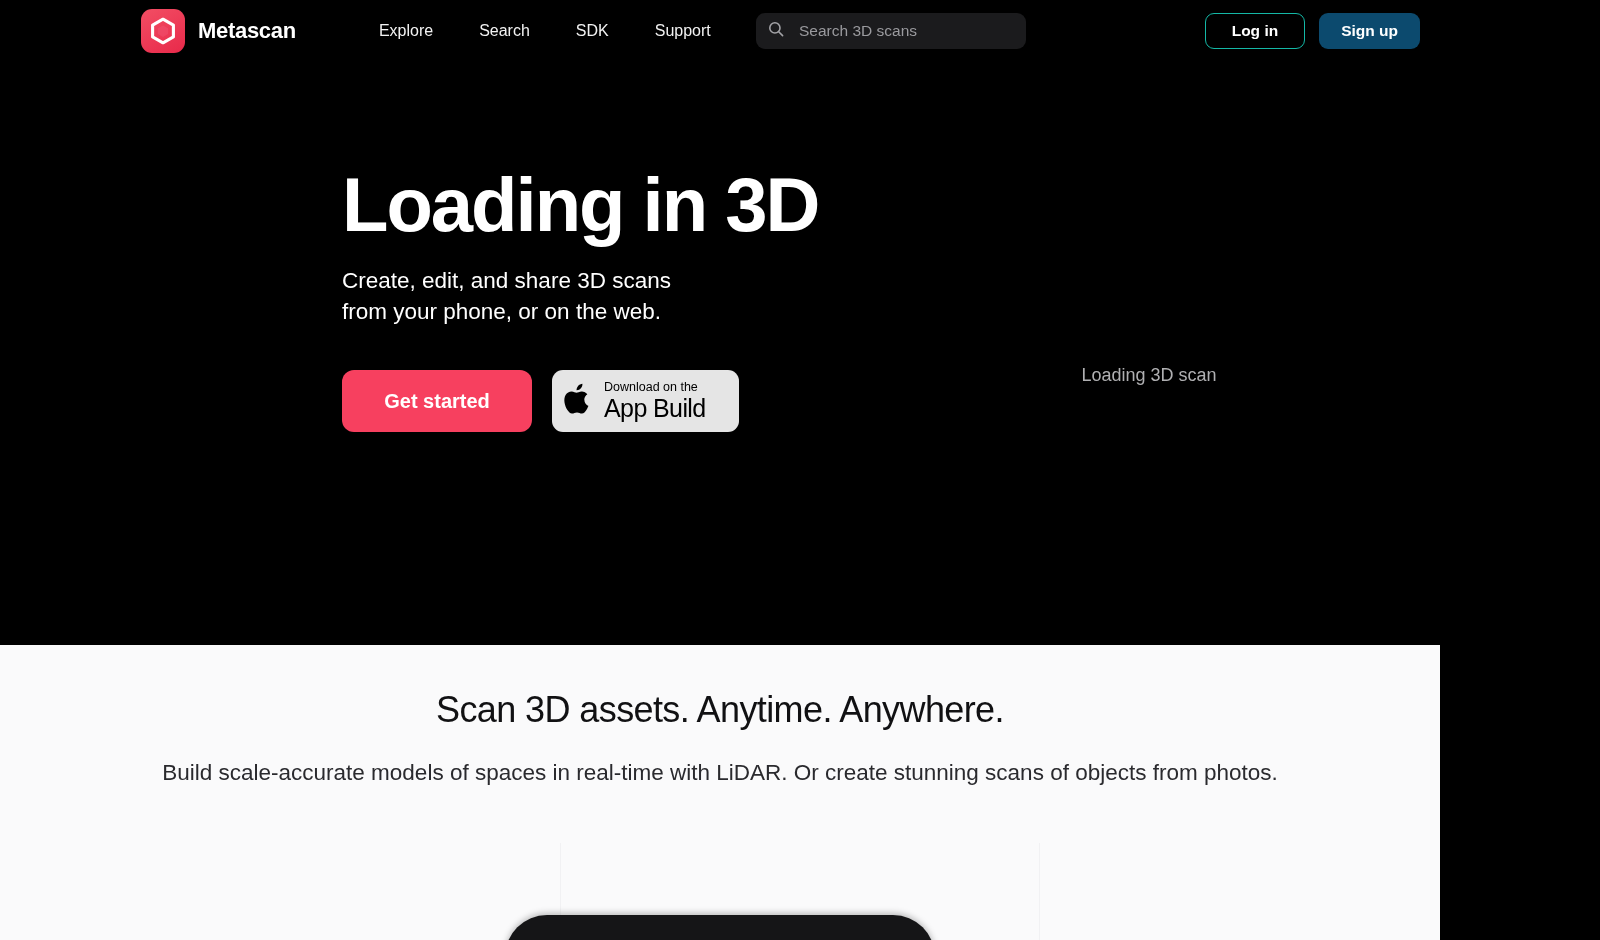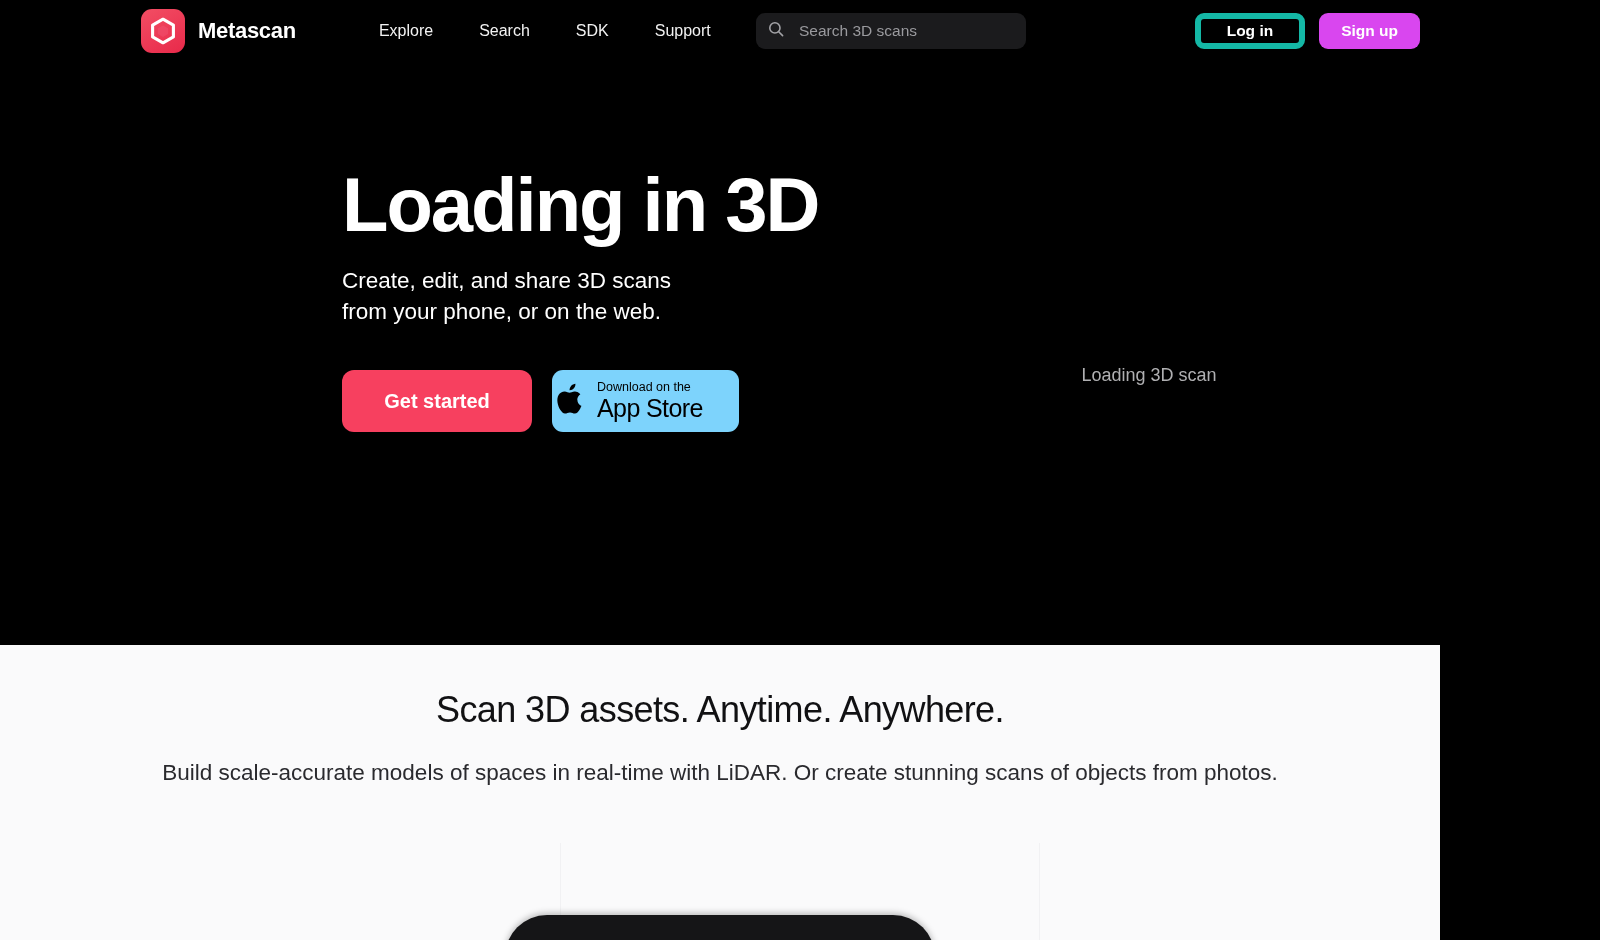--- a/index.html
+++ b/index.html
@@ -118,37 +118,37 @@
     display: flex;
     align-items: center;
     gap: 14px;
   }
 
   .btn-login {
     height: 36px;
     padding: 0 26px;
     border-radius: 9px;
     background: #000000;
-    border: 6px solid #14b8a6;
+    border: 1px solid #14b8a6;
     color: #ffffff;
     font-size: 15.5px;
     font-weight: bold;
     font-family: "Liberation Sans", sans-serif;
     cursor: pointer;
     display: flex;
     align-items: center;
     justify-content: center;
     white-space: nowrap;
   }
 
   .btn-signup {
     height: 36px;
     padding: 0 22px;
     border-radius: 9px;
-    background: #d946ef;
+    background: #0c4a6e;
     border: none;
     color: #ffffff;
     font-size: 15.5px;
     font-weight: bold;
     font-family: "Liberation Sans", sans-serif;
     cursor: pointer;
     display: flex;
     align-items: center;
     justify-content: center;
     white-space: nowrap;
@@ -201,25 +201,25 @@
     display: flex;
     align-items: center;
     justify-content: center;
     white-space: nowrap;
   }
 
   .appstore-badge {
     width: 187px;
     height: 62px;
     border-radius: 11px;
-    background: #7dd3fc;
+    background: #e5e5e5;
     display: flex;
     align-items: center;
     gap: 11px;
-    padding-left: 4px;
+    padding-left: 11px;
     cursor: pointer;
   }
   .appstore-text { display: flex; flex-direction: column; line-height: 1; }
   .appstore-top {
     font-size: 12.5px;
     color: #000000;
     font-weight: 400;
     letter-spacing: 0px;
     margin-bottom: 2px;
     white-space: nowrap;
@@ -356,21 +356,21 @@
 
         <div class="appstore-badge">
           <span>
             <svg width="30" height="36" viewBox="0 0 30 36" aria-hidden="true">
               <path d="M21.3 18.9c0-3.7 3-5.5 3.1-5.6-1.7-2.5-4.3-2.8-5.3-2.9-2.3-0.2-4.4 1.3-5.6 1.3-1.1 0-2.9-1.3-4.8-1.3-2.5 0-4.8 1.4-6.1 3.6-2.6 4.5-0.7 11.2 1.8 14.9 1.3 1.8 2.8 3.8 4.7 3.7 1.9-0.1 2.6-1.2 4.9-1.2 2.2 0 2.9 1.2 4.9 1.2 2 0 3.3-1.8 4.5-3.6 1.4-2.1 2-4.1 2-4.2-0.1 0-3.9-1.5-4-5.9z" fill="#000000"></path>
               <path d="M17.9 7.3c1-1.2 1.7-2.9 1.5-4.6-1.5 0.1-3.3 1-4.3 2.2-0.9 1.1-1.7 2.8-1.5 4.4 1.6 0.1 3.3-0.8 4.3-2z" fill="#000000"></path>
             </svg>
           </span>
           <div class="appstore-text">
             <div class="appstore-top">Download on the</div>
-            <div class="appstore-big">App Store</div>
+            <div class="appstore-big">App Build</div>
           </div>
         </div>
       </div>
     </div>
 
     <div class="viewer">
       <div class="viewer-loading">Loading 3D scan</div>
     </div>
 
   </div>

